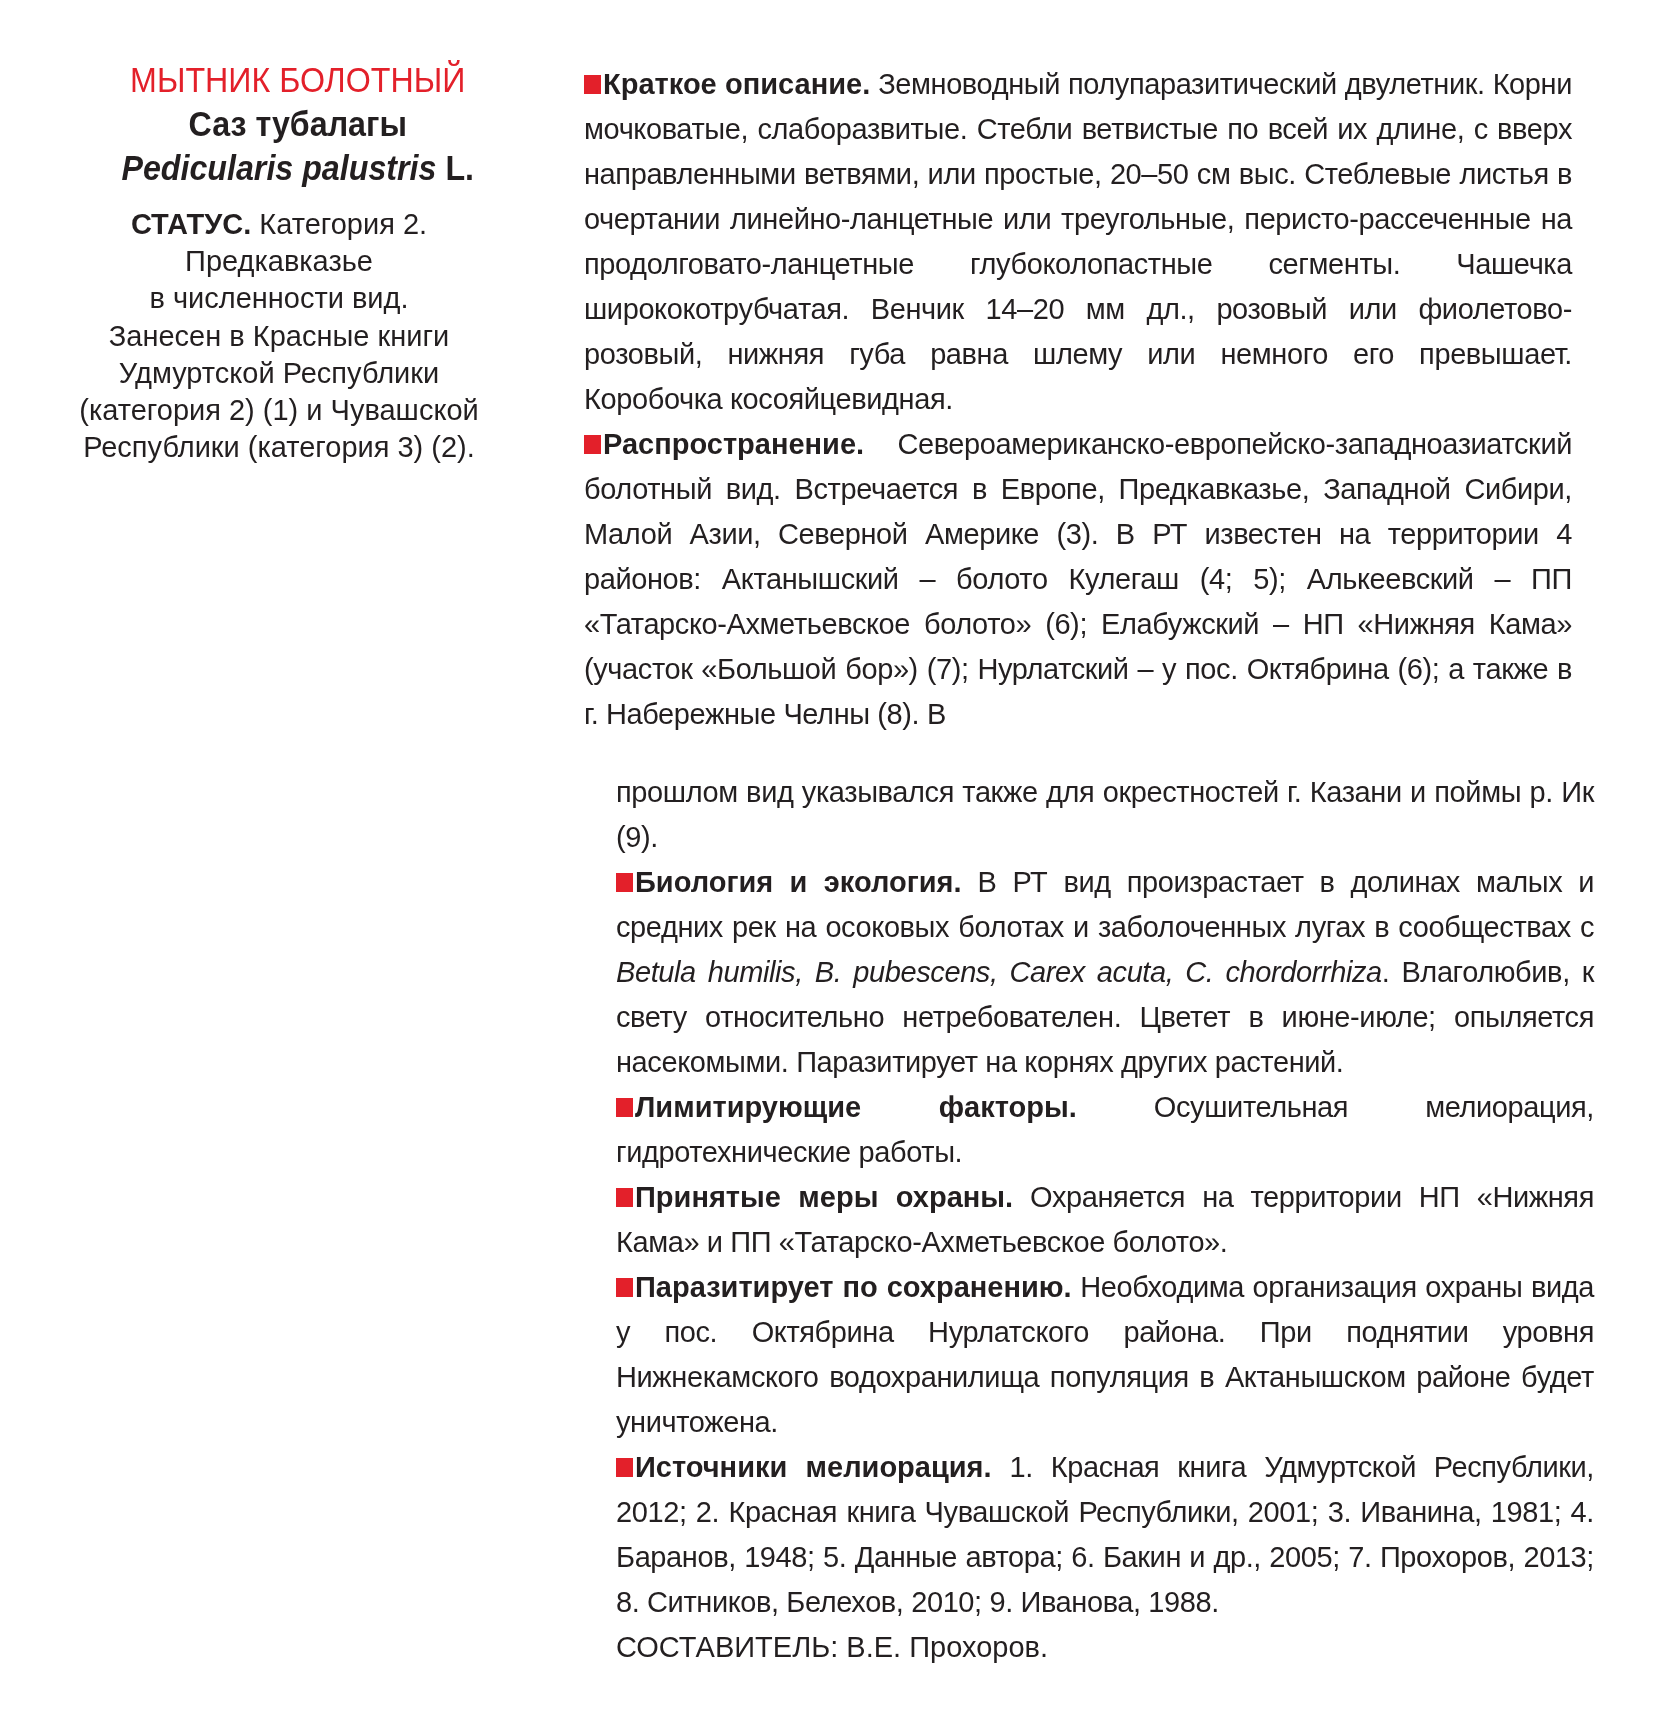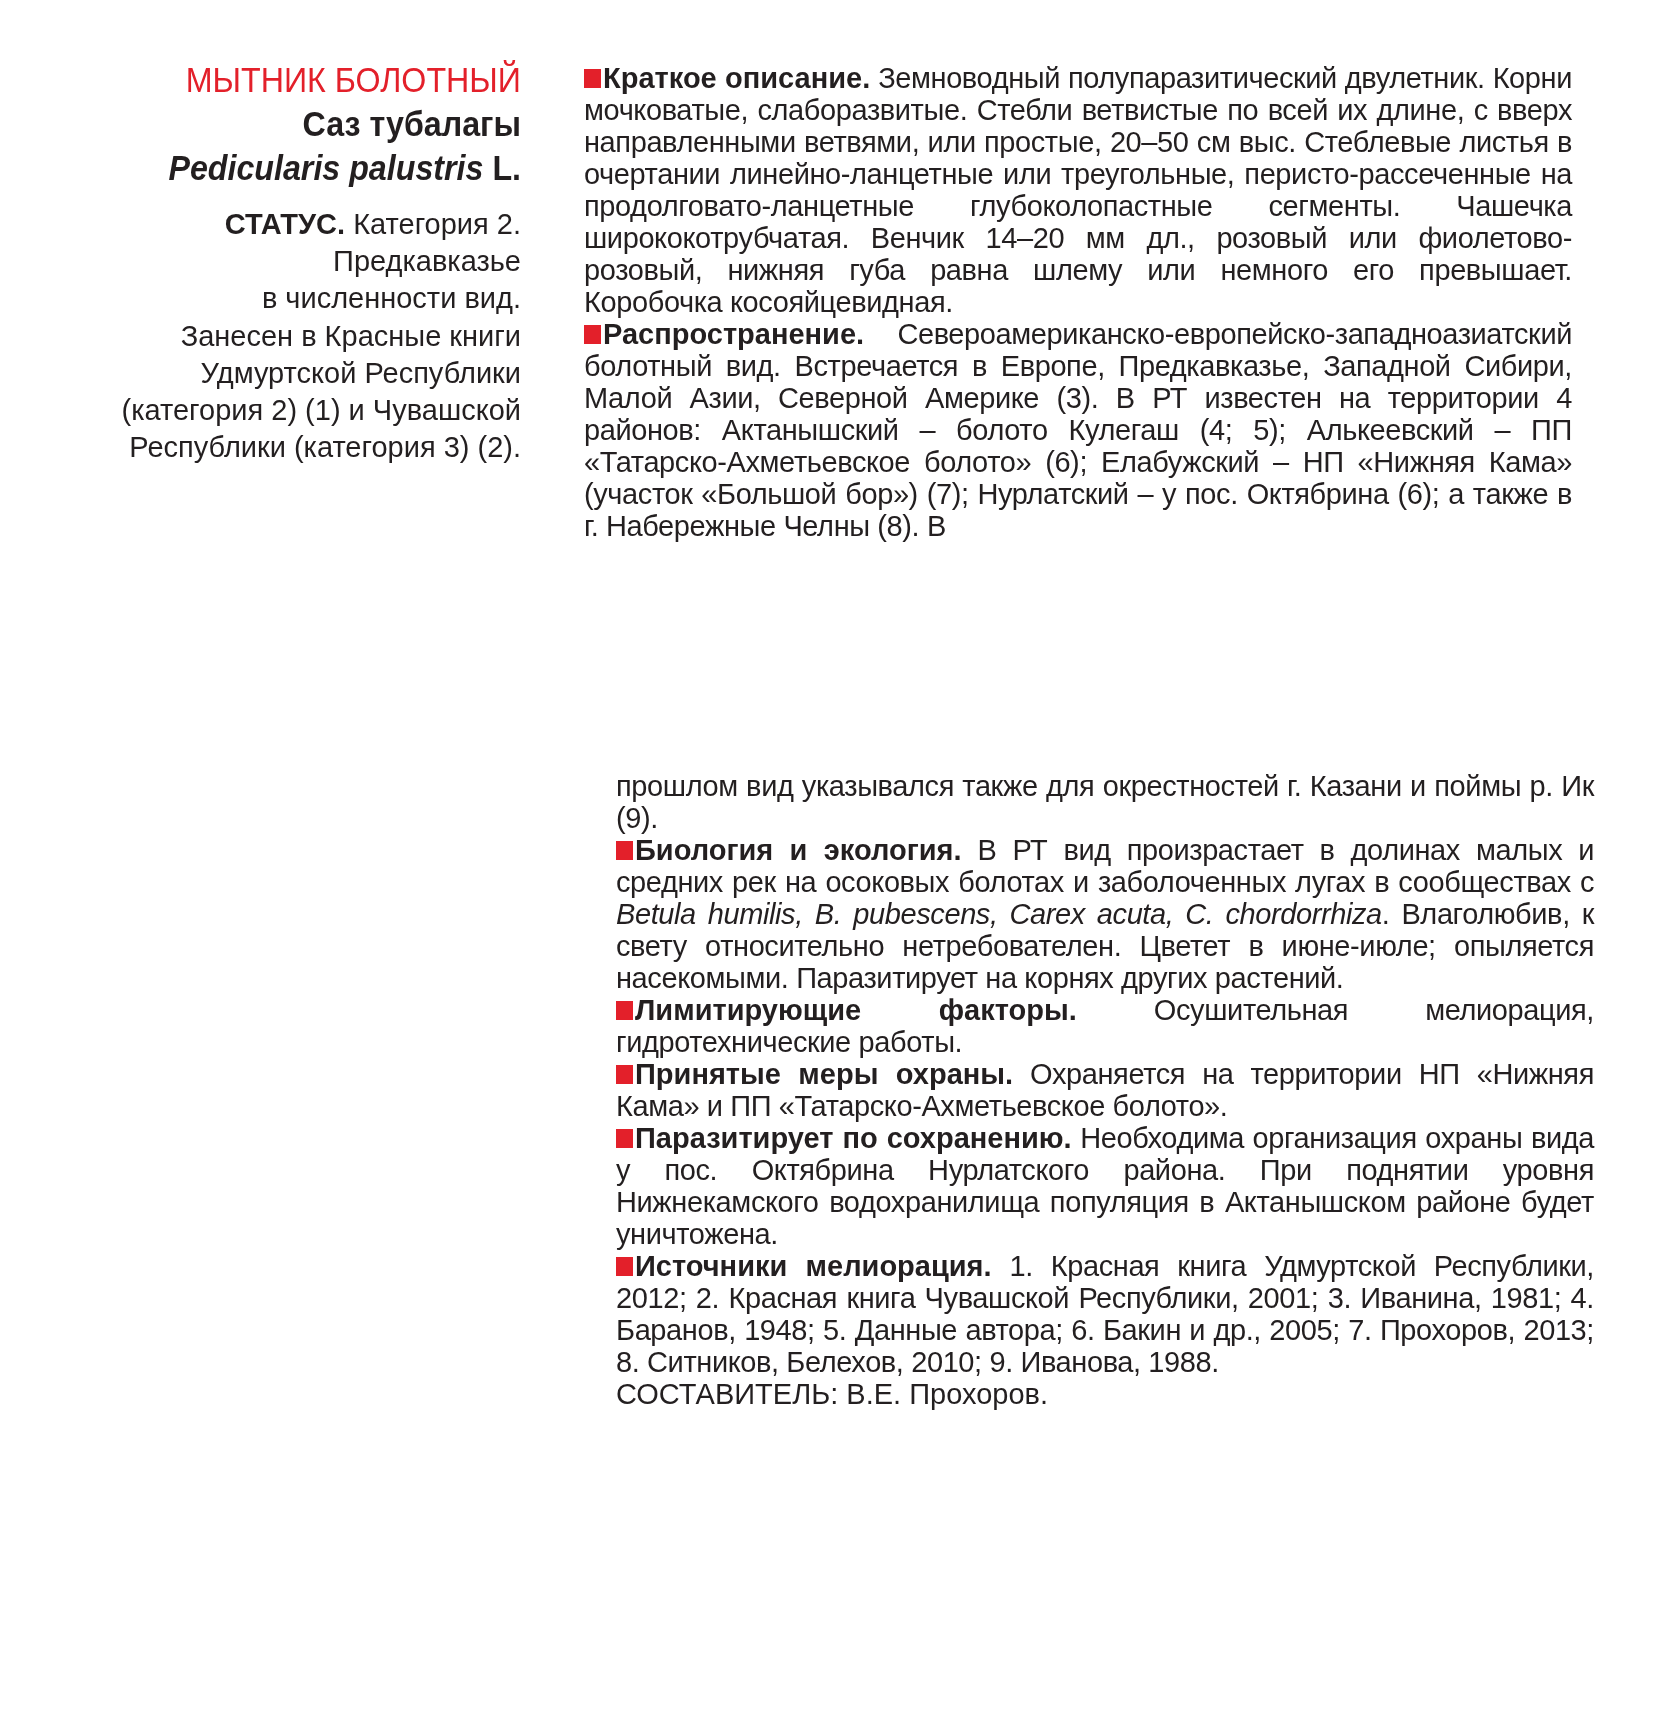--- a/index.html
+++ b/index.html
@@ -1,31 +1,31 @@
 <!DOCTYPE html>
 <html><head>
 <meta charset="utf-8">
 <style>
   html, body { margin: 0; padding: 0; background: #ffffff; }
   body { width: 1653px; height: 1734px; position: relative; overflow: hidden;
          font-family: "Liberation Sans", sans-serif; color: #231f20; }
 
-  .left-col { position: absolute; left: 53px; top: 58px; width: 468px; text-align: right; }
+  .left-col { position: absolute; left: 45px; top: 58px; width: 468px; text-align: center; }
   .title-ru { color: #e3202a; font-size: 35px; line-height: 44px; font-weight: normal;
               transform: scaleX(0.92); transform-origin: right center; white-space: nowrap; }
   .title-tt { font-size: 35px; line-height: 44px; font-weight: bold;
               transform: scaleX(0.92); transform-origin: right center; white-space: nowrap; }
   .title-lat { font-size: 35px; line-height: 44px; font-weight: bold;
                transform: scaleX(0.92); transform-origin: right center; white-space: nowrap; }
   .title-lat i { font-style: italic; }
   .family { margin-top: 26px; font-size: 29px; line-height: 37px; }
   .status { margin-top: 16px; font-size: 29px; line-height: 37.2px; }
   .status b { font-weight: bold; }
 
-  .col { position: absolute; left: 584px; width: 988px; font-size: 29px; line-height: 32px;
+  .col { position: absolute; left: 584px; width: 988px; font-size: 29px; line-height: 45px;
          text-align: justify; }
   .col p { margin: 0; }
   .col-1 { top: 62px; }
   .col-2 { top: 770px; left: 616px; width: 978px; }
   .para b.head { font-weight: bold; }
   .marker { display: inline-block; width: 17px; height: 19px; background: #e3202a;
             vertical-align: baseline; margin-right: 2px; position: relative; top: 0px; }
   .compiler { margin-top: 0; }
   .squeeze { letter-spacing: -0.4px; }
 </style>

